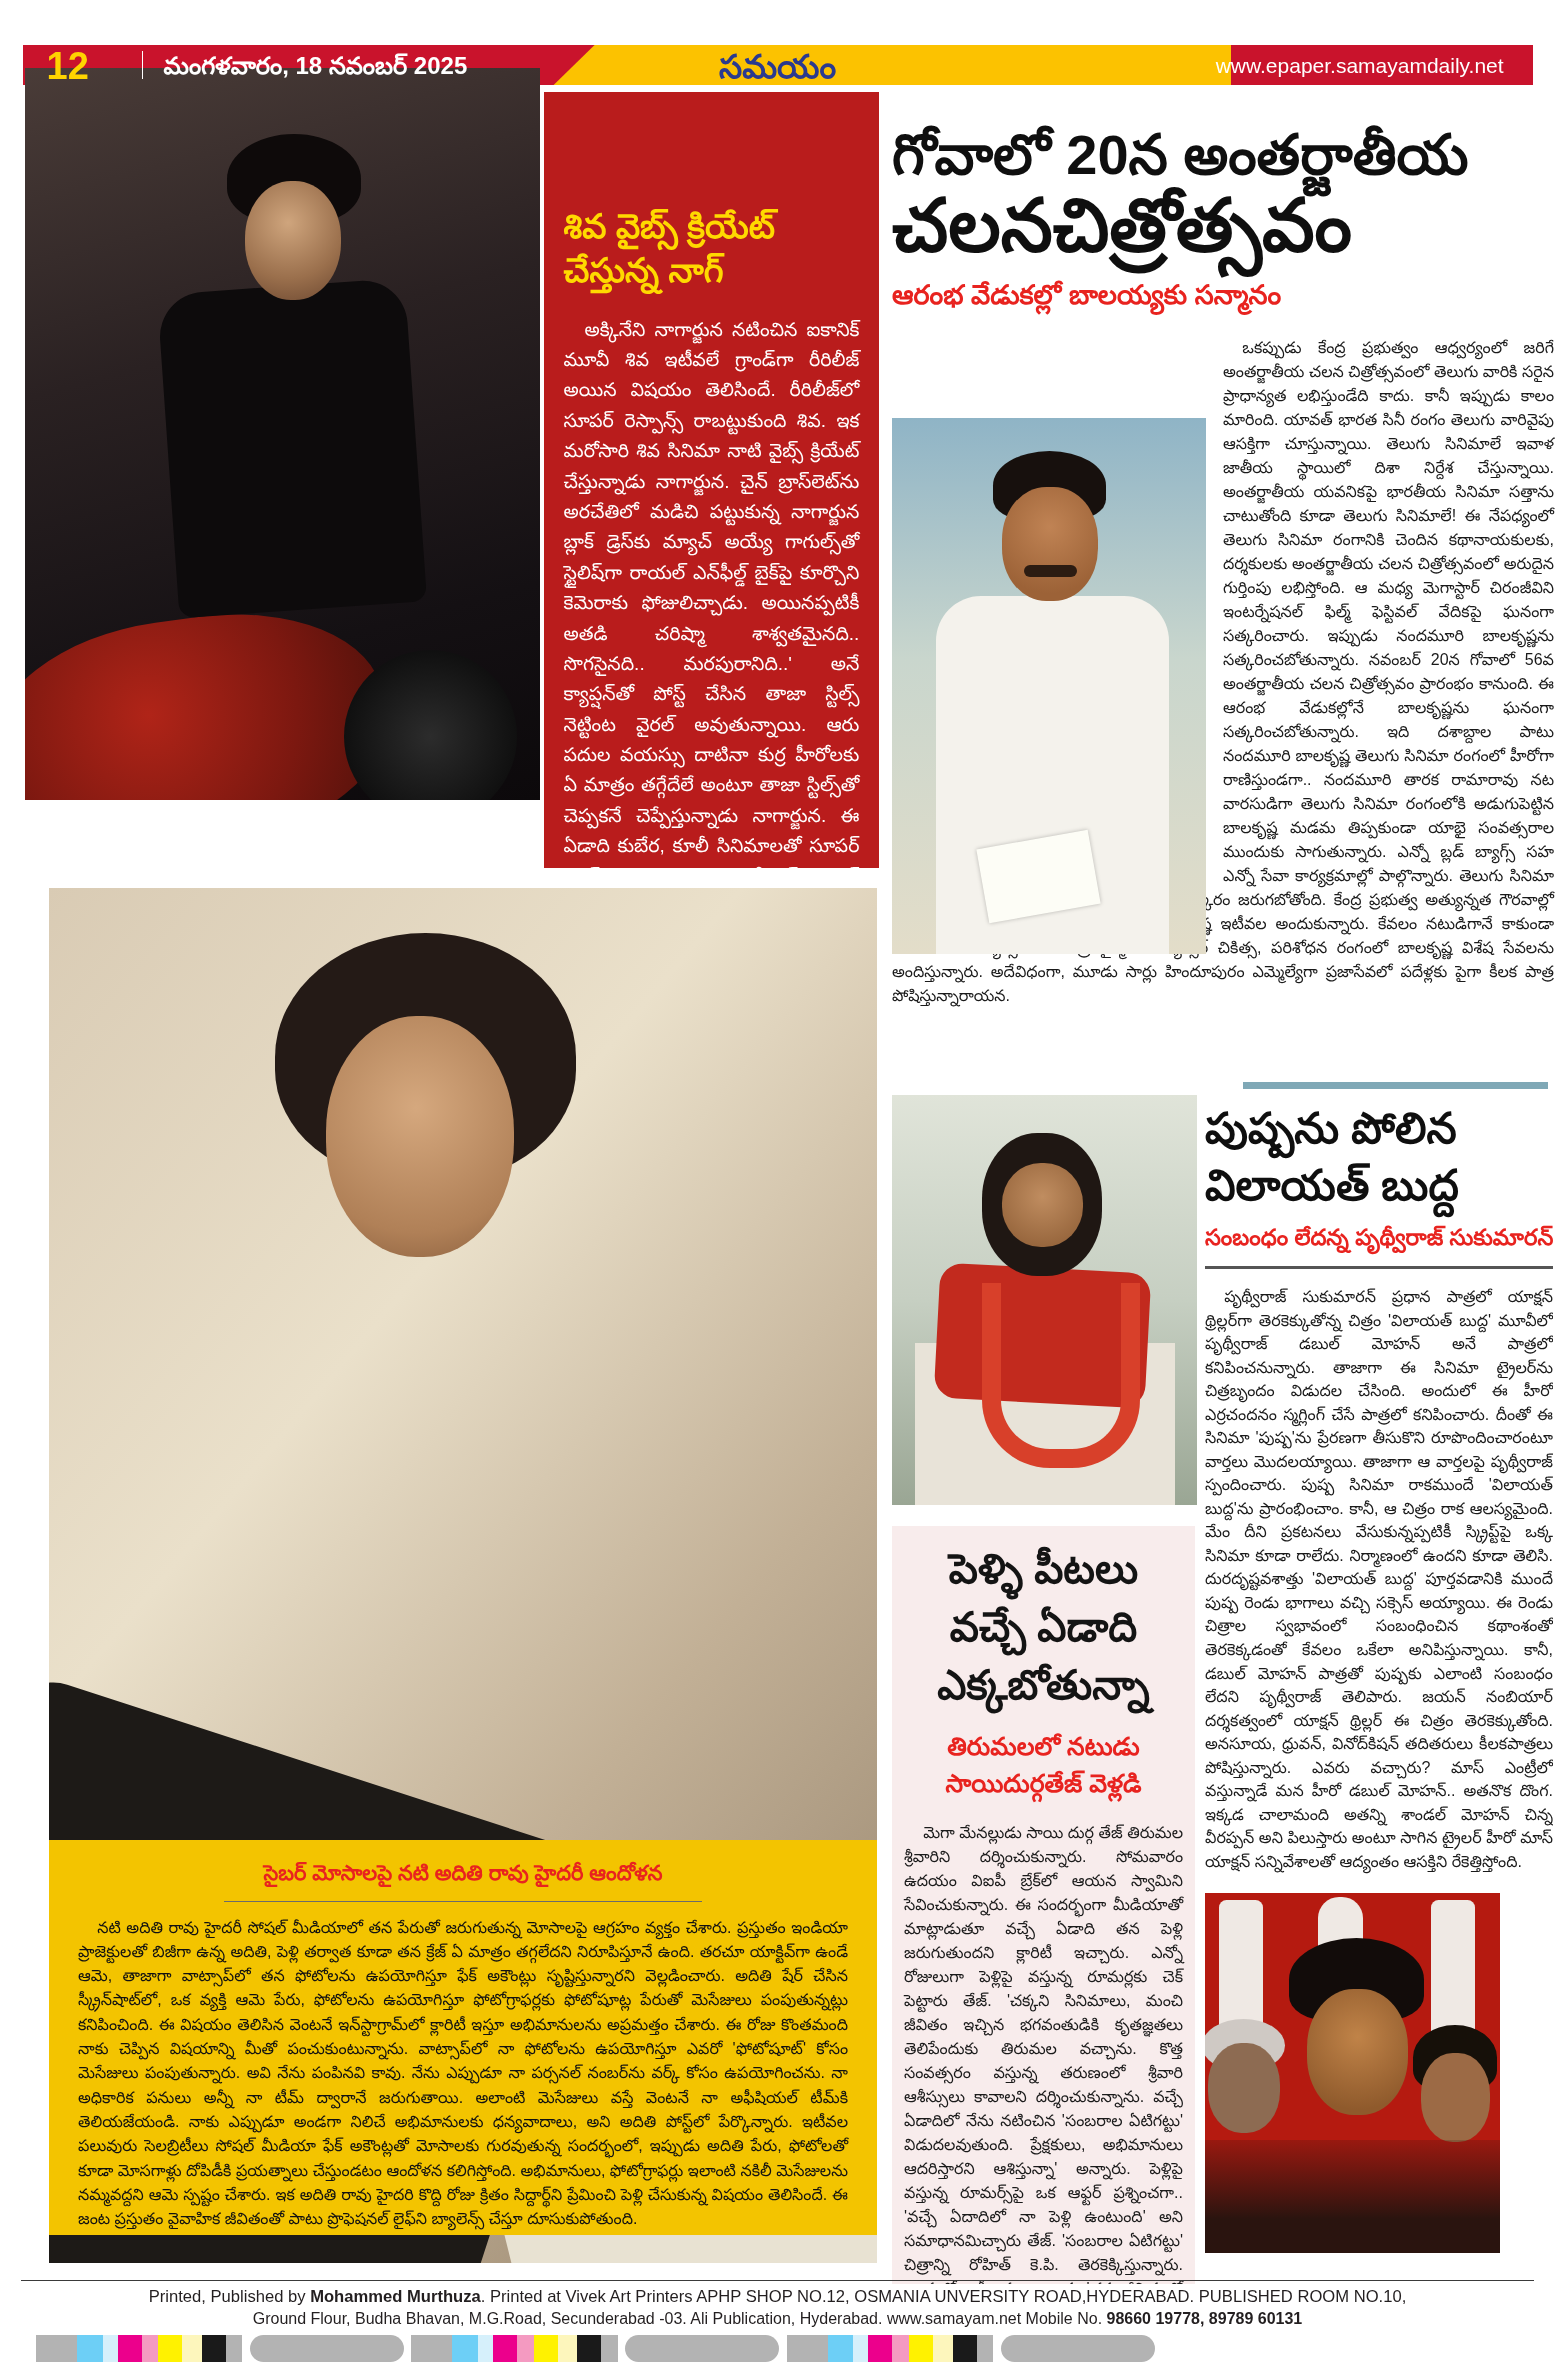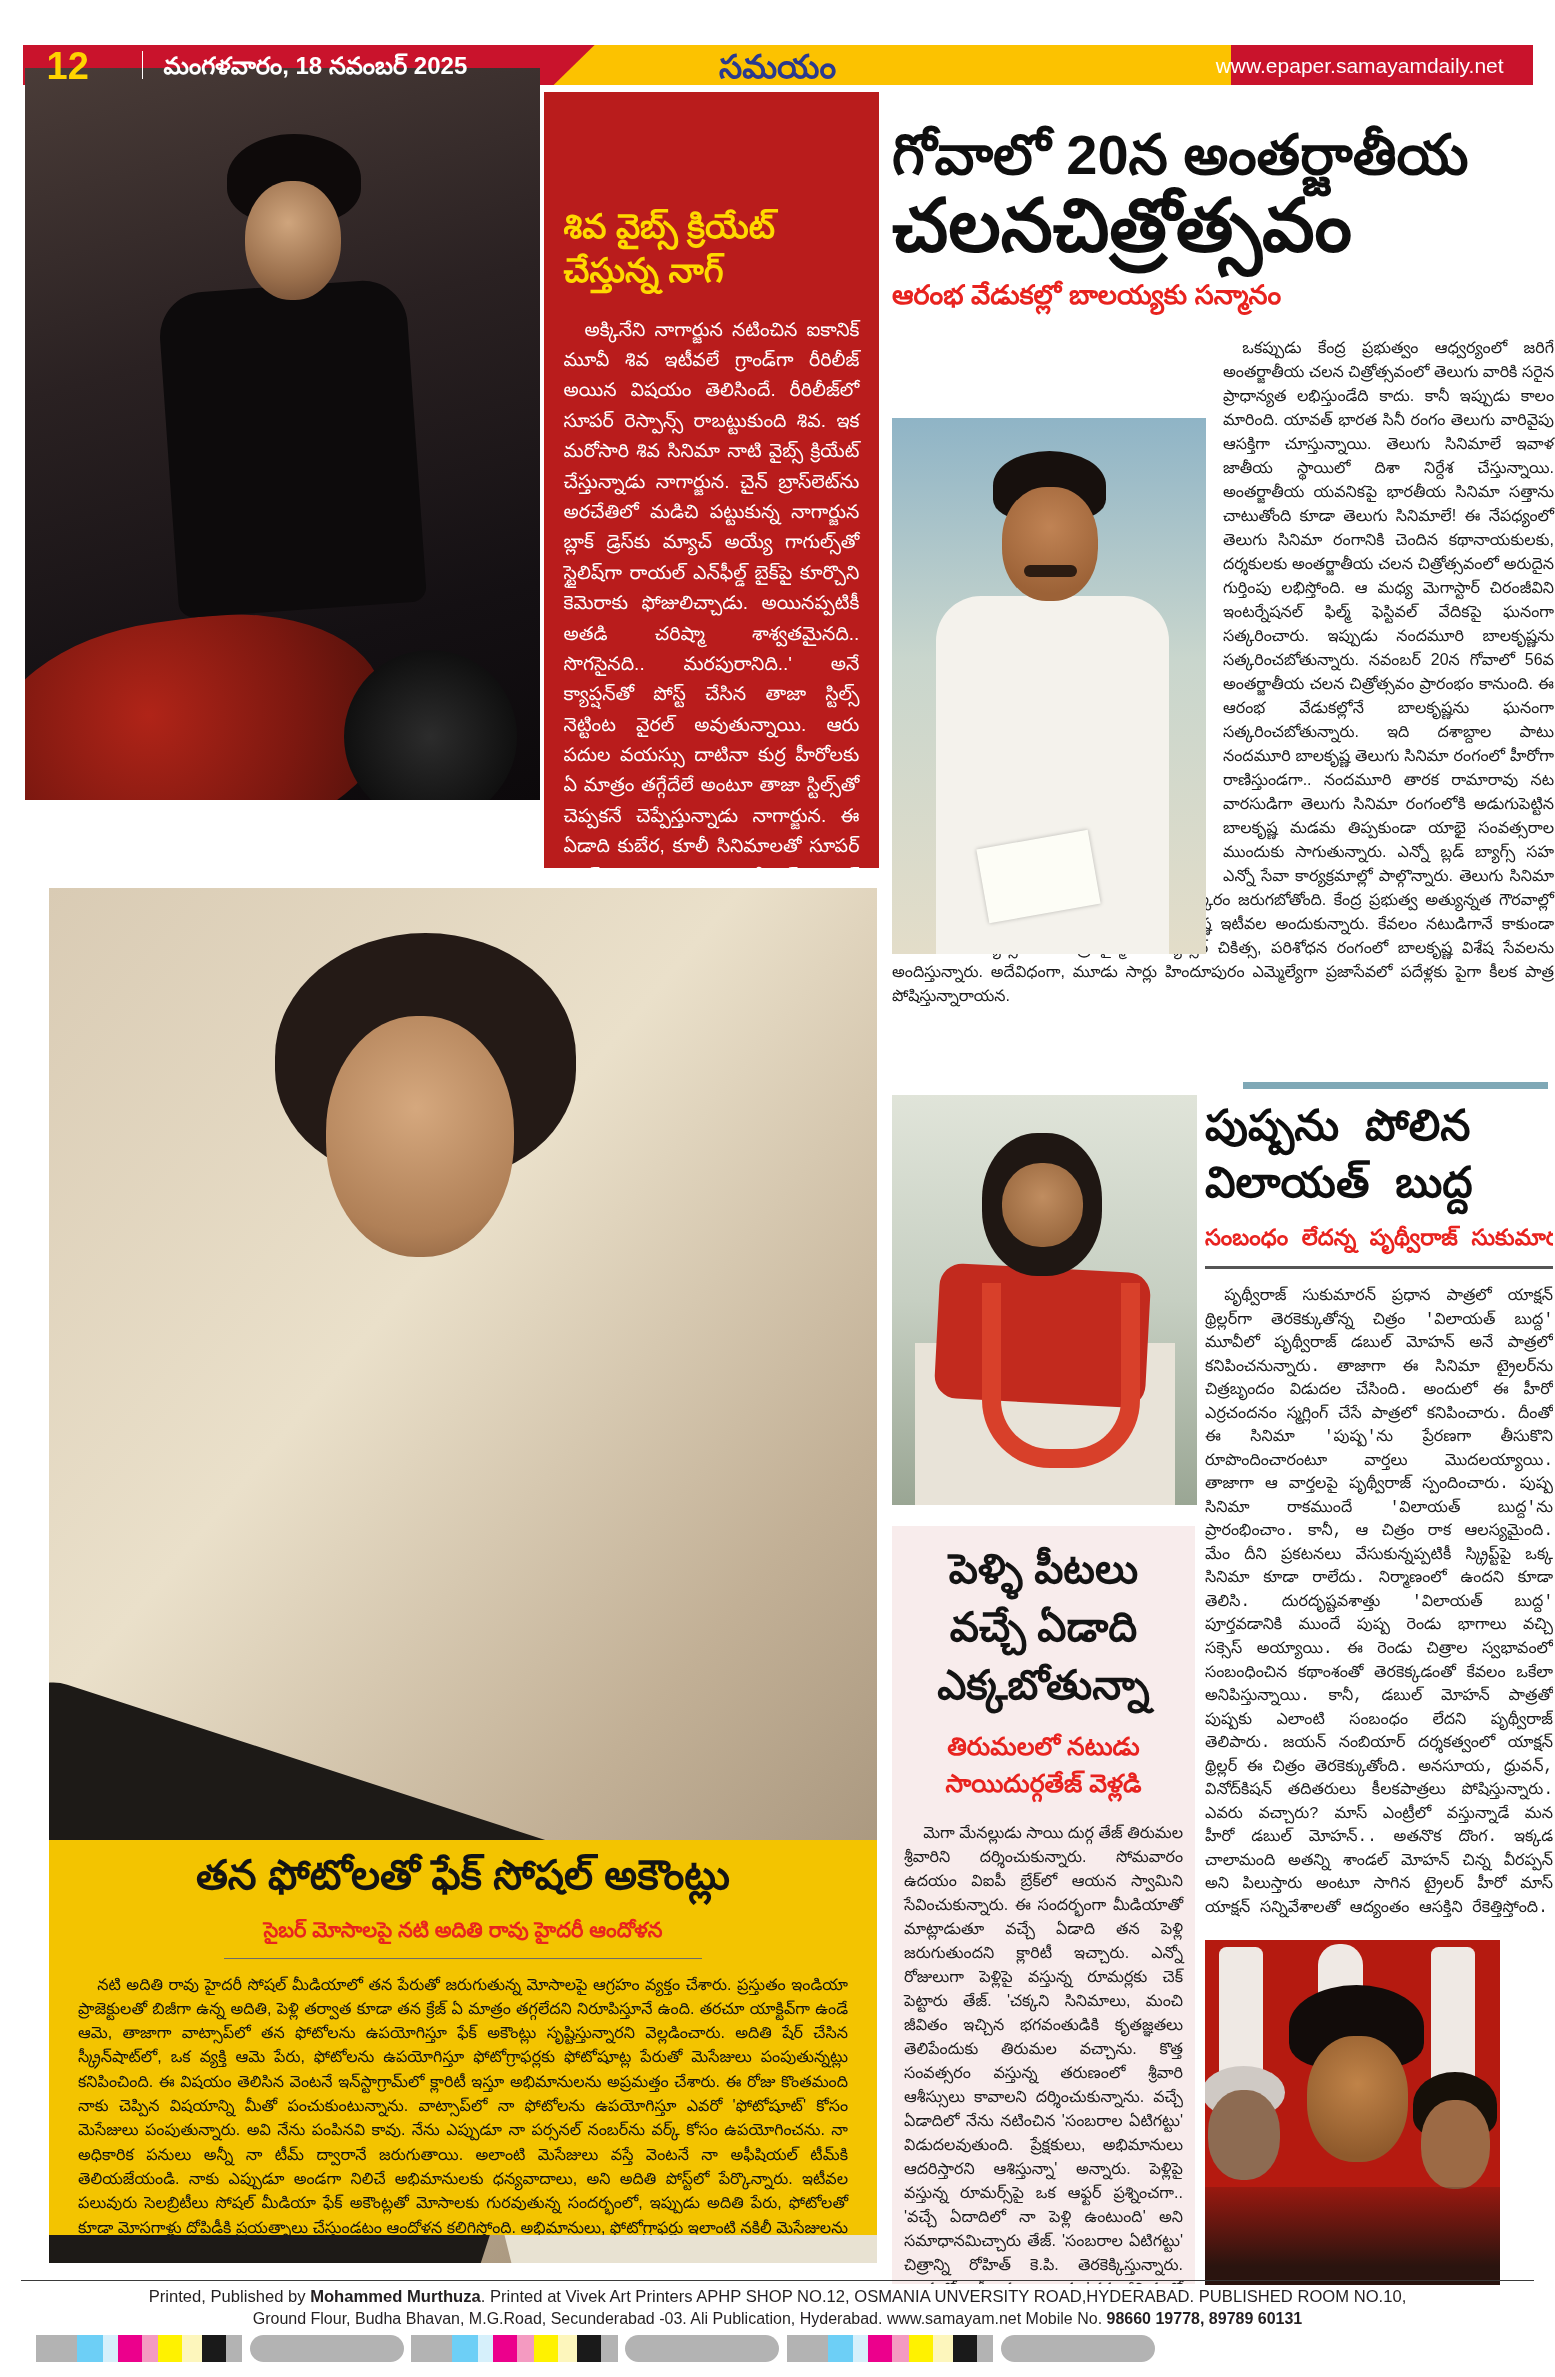--- a/index.html
+++ b/index.html
@@ -84,21 +84,21 @@
   .iffi{position:absolute;left:892px;top:126px;width:662px;}
   .iffi-h1{font-size:56px;font-weight:bold;line-height:1.05;color:#0f0f0f;white-space:nowrap;}
   .iffi-h2{font-size:74px;font-weight:bold;line-height:1.12;color:#0f0f0f;white-space:nowrap;}
   .iffi-sub{margin-top:12px;font-size:27px;font-weight:bold;color:#e8231f;white-space:nowrap;}
   .iffi-bodywrap{margin-top:19.6px;}
   .iffi-photo-spacer{float:left;width:331px;height:536px;}
   .iffi-body{font-size:16px;line-height:1.5;text-align:justify;text-indent:1.2em;}
   .teal-rule{position:absolute;left:1243px;top:1082px;width:305px;height:6.8px;background:#7fa8b6;}
 
   
-  .vila-col{position:absolute;left:1205px;top:1100px;width:348px;height:1185px;overflow:hidden;font-family:Liberation Mono, monospace;}
+  .vila-col{position:absolute;left:1205px;top:1100px;width:348px;height:1185px;overflow:hidden;}
   .vila-h{font-size:43px;font-weight:bold;line-height:1.33;color:#0f0f0f;white-space:nowrap;}
   .vila-sub{margin-top:10.5px;font-size:22.6px;font-weight:bold;color:#e8231f;white-space:nowrap;}
   .vila-rule{margin-top:10.5px;width:100%;height:2.3px;background:#555;}
   .vila-body{margin-top:16.6px;font-size:16px;line-height:1.47;text-align:justify;text-indent:1.2em;}
 
   
   .tej-panel{position:absolute;left:892px;top:1526px;width:303px;height:758px;background:#f8ecec;
     box-sizing:border-box;padding:13.5px 12px;overflow:hidden;}
   .tej-h{font-size:41px;font-weight:bold;line-height:1.42;color:#141414;text-align:center;white-space:nowrap;}
   .tej-sub{margin-top:13.5px;font-size:25px;font-weight:bold;color:#e8231f;text-align:center;line-height:1.5;white-space:nowrap;}
@@ -227,21 +227,20 @@
   </section>
 
   <div class="photo ph-aditi">
     <div class="a-saree"></div>
     <div class="a-drape"></div>
     <div class="a-hair"></div>
     <div class="a-face"></div>
     <div class="a-pearls"></div>
 
     <section class="aditi-box">
-      <div class="aditi-h">తన ఫోటోలతో ఫేక్ సోషల్ అకౌంట్లు</div>
       <div class="aditi-sub">సైబర్ మోసాలపై నటి అదితి రావు హైదరీ ఆందోళన</div>
       <div class="aditi-rule"></div>
       <div class="aditi-body">నటి అదితి రావు హైదరీ సోషల్ మీడియాలో తన పేరుతో జరుగుతున్న మోసాలపై ఆగ్రహం వ్యక్తం చేశారు. ప్రస్తుతం ఇండియా ప్రాజెక్టులతో బిజీగా ఉన్న అదితి, పెళ్లి తర్వాత కూడా తన క్రేజ్ ఏ మాత్రం తగ్గలేదని నిరూపిస్తూనే ఉంది. తరచూ యాక్టివ్‌గా ఉండే ఆమె, తాజాగా వాట్సాప్‌లో తన ఫోటోలను ఉపయోగిస్తూ ఫేక్ అకౌంట్లు సృష్టిస్తున్నారని వెల్లడించారు. అదితి షేర్ చేసిన స్క్రీన్‌షాట్‌లో, ఒక వ్యక్తి ఆమె పేరు, ఫోటోలను ఉపయోగిస్తూ ఫోటోగ్రాఫర్లకు ఫోటోషూట్ల పేరుతో మెసేజులు పంపుతున్నట్లు కనిపించింది. ఈ విషయం తెలిసిన వెంటనే ఇన్‌స్టాగ్రామ్‌లో క్లారిటీ ఇస్తూ అభిమానులను అప్రమత్తం చేశారు. ఈ రోజు కొంతమంది నాకు చెప్పిన విషయాన్ని మీతో పంచుకుంటున్నాను. వాట్సాప్‌లో నా ఫోటోలను ఉపయోగిస్తూ ఎవరో 'ఫోటోషూట్' కోసం మెసేజులు పంపుతున్నారు. అవి నేను పంపినవి కావు. నేను ఎప్పుడూ నా పర్సనల్ నంబర్‌ను వర్క్ కోసం ఉపయోగించను. నా అధికారిక పనులు అన్నీ నా టీమ్ ద్వారానే జరుగుతాయి. అలాంటి మెసేజులు వస్తే వెంటనే నా అఫీషియల్ టీమ్‌కి తెలియజేయండి. నాకు ఎప్పుడూ అండగా నిలిచే అభిమానులకు ధన్యవాదాలు, అని అదితి పోస్ట్‌లో పేర్కొన్నారు. ఇటీవల పలువురు సెలబ్రిటీలు సోషల్ మీడియా ఫేక్ అకౌంట్లతో మోసాలకు గురవుతున్న సందర్భంలో, ఇప్పుడు అదితి పేరు, ఫోటోలతో కూడా మోసగాళ్లు దోపిడీకి ప్రయత్నాలు చేస్తుండటం ఆందోళన కలిగిస్తోంది. అభిమానులు, ఫోటోగ్రాఫర్లు ఇలాంటి నకిలీ మెసేజులను నమ్మవద్దని ఆమె స్పష్టం చేశారు. ఇక అదితి రావు హైదరి కొద్ది రోజు క్రితం సిద్దార్థ్‌ని ప్రేమించి పెళ్లి చేసుకున్న విషయం తెలిసిందే. ఈ జంట ప్రస్తుతం వైవాహిక జీవితంతో పాటు ప్రొఫెషనల్ లైఫ్‌ని బ్యాలెన్స్ చేస్తూ దూసుకుపోతుంది.</div>
     </section>
   </div>
 
   <div class="foot-rule"></div>
   <div class="foot-l1"><span>Printed, Published by </span><b>Mohammed Murthuza</b><span>. Printed at Vivek Art Printers APHP SHOP NO.12, OSMANIA UNVERSITY ROAD,HYDERABAD.  PUBLISHED ROOM NO.10,</span></div>
   <div class="foot-l2"><span>Ground Flour, Budha Bhavan, M.G.Road, Secunderabad -03. Ali Publication, Hyderabad. www.samayam.net  Mobile No. </span><b>98660 19778, 89789 60131</b></div>
 

